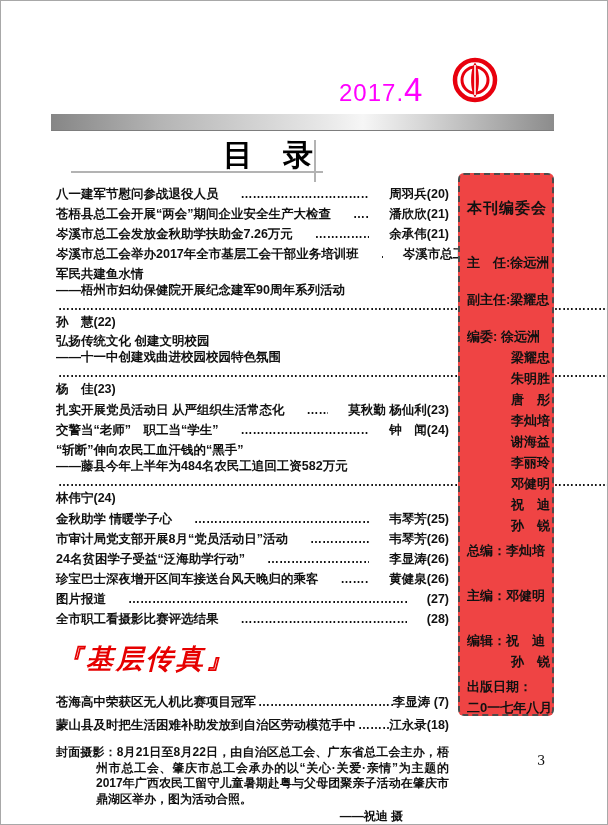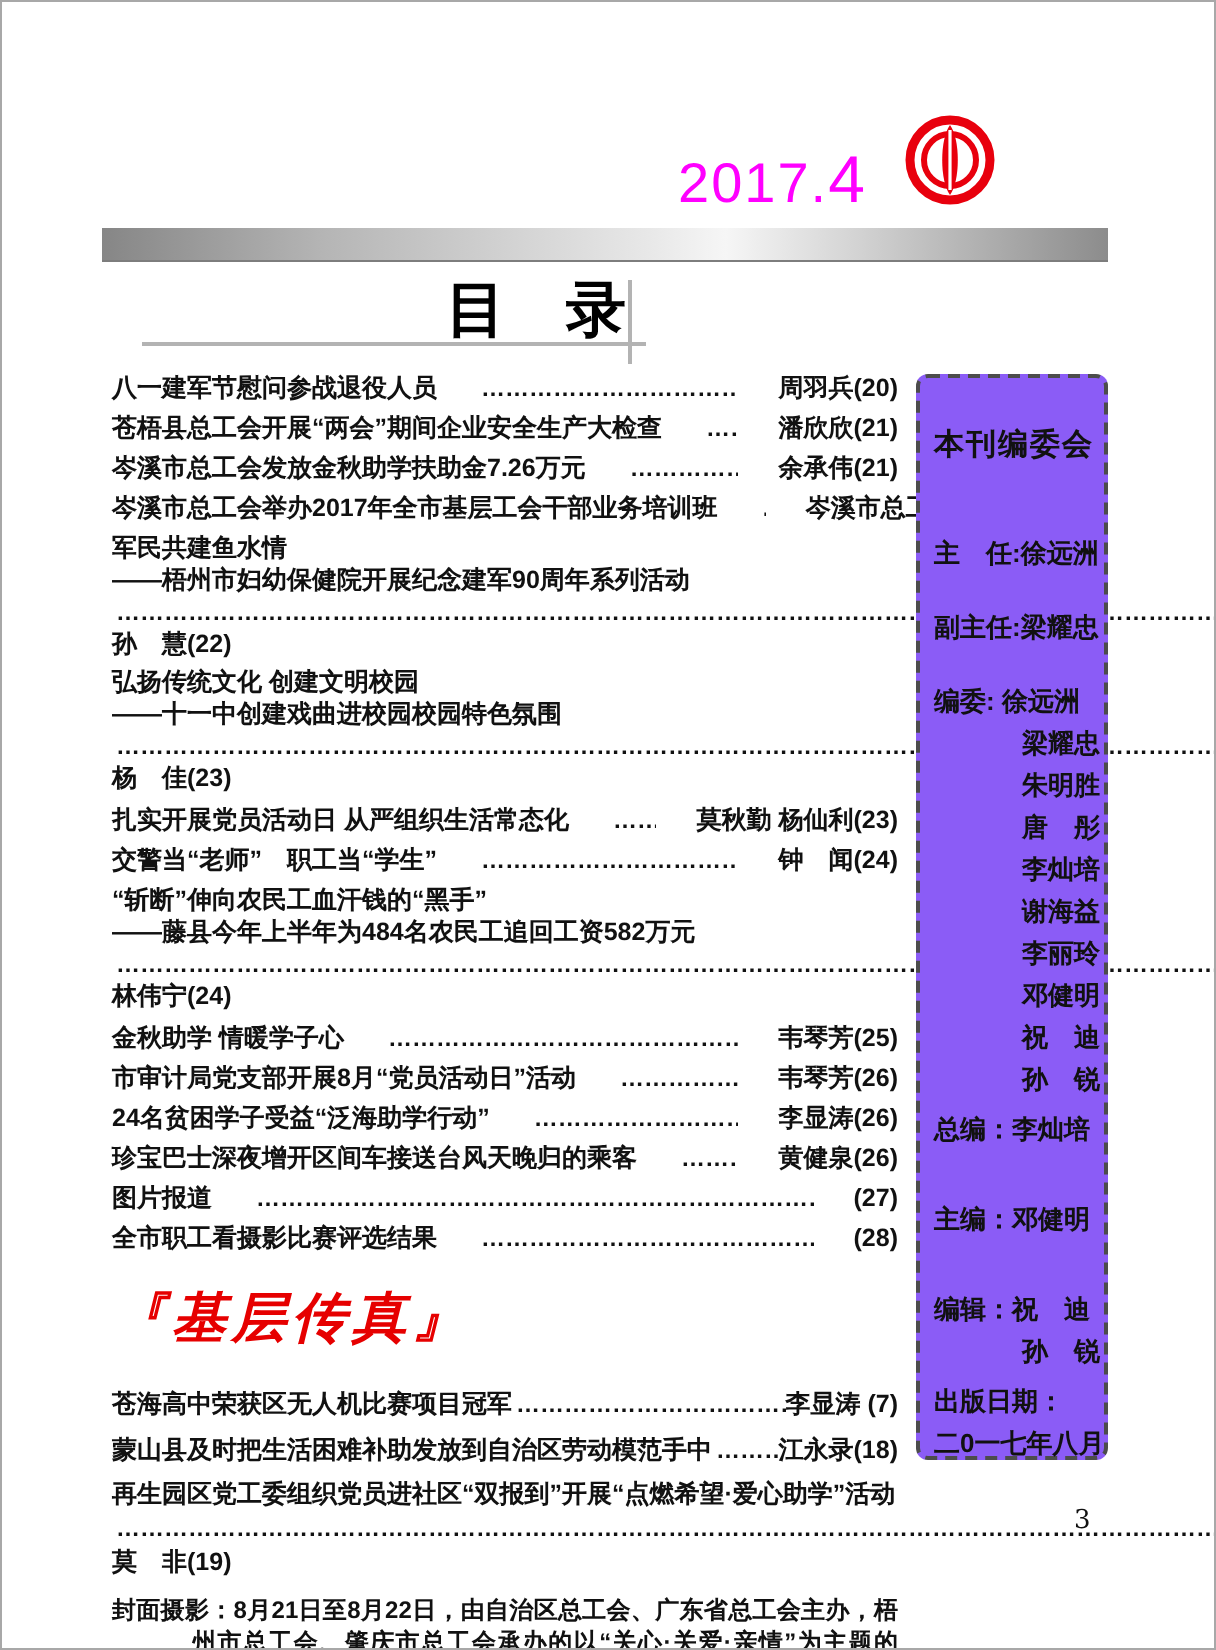--- a/index.html
+++ b/index.html
@@ -4,21 +4,21 @@
 <style>
   html,body { margin:0; padding:0; background:#ffffff; }
   .page {
     position:relative; width:608px; height:825px; margin:0 auto;
     background:#ffffff; border:1px solid #a8a8a8; box-sizing:border-box;
     font-family:"Liberation Sans", sans-serif; color:#111; overflow:hidden;
   }
   
   .issue { position:absolute; top:70px; left:338px; display:flex; align-items:baseline;
            color:#ff00ff; font-weight:normal; }
-  .issue .yr  { font-size:28px; letter-spacing:1px;text-align:center; }
+  .issue .yr  { font-size:24px; letter-spacing:1px;text-align:center; }
   .issue .no  { font-size:33px; }
   .logo { position:absolute; top:55px; left:450px; width:48px; height:48px; }
   .gradient-bar {
     position:absolute; top:113px; left:50px; width:503px; height:16px;
     background:linear-gradient(to right,#868686 0%,#b5b5b5 22%,#e9e9e9 55%,#f6f6f6 62%,#d6d6d6 74%,#8c8c8c 100%);
     border-bottom:1px solid #7d7d7d;
   }
   .toc-title { position:absolute; top:134px; left:222px; font-size:30px; font-weight:bold;
                font-family:"DejaVu Serif", serif; color:#000; white-space:nowrap; }
   .title-hline { position:absolute; top:170px; left:70px; width:252px; height:2px; background:#b3b3b3; }
@@ -39,23 +39,23 @@
                     margin:12px 0 14px 0; }
   .s2 .single .row { line-height:23px; }
   .s2 .double .pre, .s2 .double .row { line-height:17px; }
   
   .cover-note { margin-top:8px; font-size:12px; line-height:15.5px;
                 padding-left:40px; text-indent:-40px; text-align:justify; }
   .credit { font-size:12px; line-height:16px; text-align:right; padding-right:46px; margin-top:1px; }
   .page-number { position:absolute; left:536px; top:752px; font-size:13px;
                  font-family:"DejaVu Serif", serif; }
   
-  .sidebar { position:absolute; left:457px; top:186px; width:96px; height:543px;
+  .sidebar { position:absolute; left:457px; top:172px; width:96px; height:543px;
              border:2px dashed #4c4c4c; border-radius:6px; box-sizing:border-box;
-             padding:24px 5px 8px 7px; background:#8b5cf6; }
+             padding:24px 5px 8px 7px; background:#ef4444; }
   .sidebar-title { font-size:15px; font-weight:bold; text-align:center;
                    letter-spacing:1px; margin-bottom:34px; white-space:nowrap; }
   .sb-line { font-size:13px; font-weight:bold; line-height:21px; white-space:nowrap; }
   .ind { padding-left:44px; }
   .mt-lg { margin-top:16px; }
   .mt-md { margin-top:24px; }
   .mt-sm { margin-top:4px; }
 </style>
 </head>
 <body>
@@ -205,31 +205,24 @@
         <span class="author">李显涛 (7)</span>
       </div>
         </div>
       <div class="single">
           <div class="row">
         <span class="t">蒙山县及时把生活困难补助发放到自治区劳动模范手中</span>
         <span class="dots"></span>
         <span class="author">江永录(18)</span>
       </div>
         </div>
-      <div class="double">
-        <div class="pre">再生园区党工委组织党员进社区“双报到”开展“点燃希望·爱心助学”活动</div>
-        <div class="row">
-          <span class="t"></span>
-          <span class="dots"></span>
-          <span class="author">莫　非(19)</span>
-        </div>
-      </div>
     </div>
 
     <div class="cover-note"><span>封面摄影：</span><span>8月21日至8月22日，由自治区总工会、广东省总工会主办，梧州市总工会、肇庆市总工会承办的以“关心·关爱·亲情”为主题的2017年广西农民工留守儿童暑期赴粤与父母团聚亲子活动在肇庆市鼎湖区举办，图为活动合照。</span></div>
+    <div class="credit">——祝迪 摄</div>
   </div>
 
   <div class="sidebar">
     <div class="sidebar-title">本刊编委会</div>
     <div class="sb-line">主　任:徐远洲</div>
     <div class="sb-line mt-lg">副主任:梁耀忠</div>
     <div class="sb-line mt-lg">编委: 徐远洲</div>
     <div class="sb-line ind">梁耀忠</div>
     <div class="sb-line ind">朱明胜</div>
     <div class="sb-line ind">唐　彤</div>

